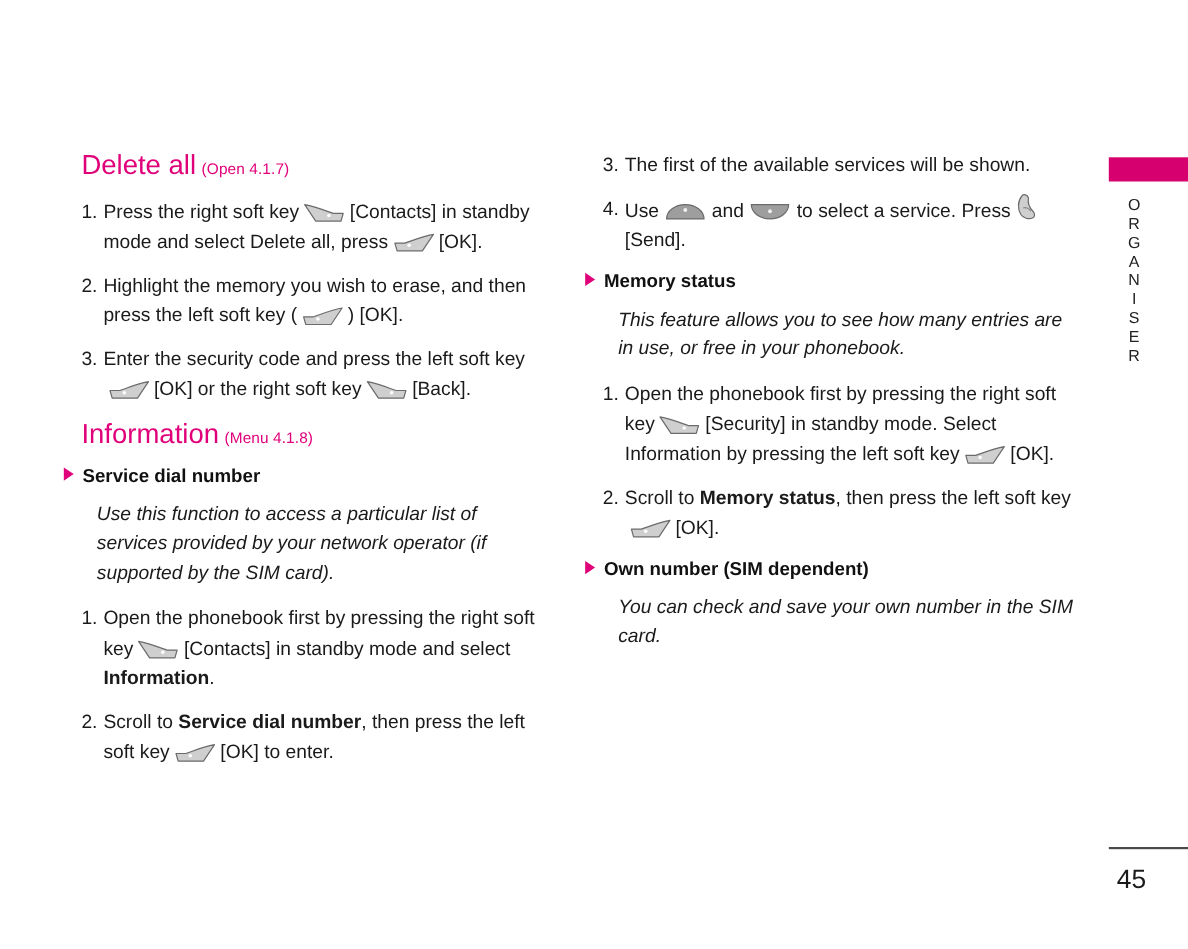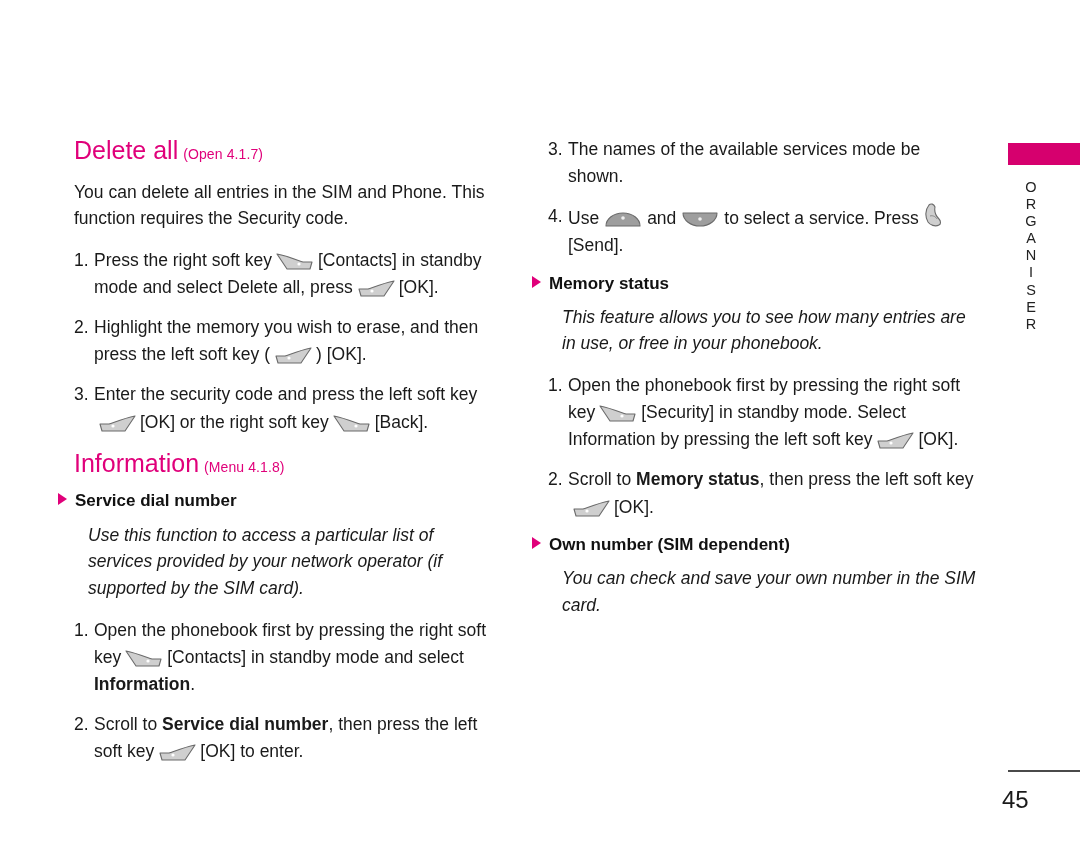--- a/index.html
+++ b/index.html
@@ -131,42 +131,41 @@
     top: 770px;
     width: 72px;
     height: 2px;
     background: #4a4a4a;
   }
   .page-num {
     position: absolute;
     left: 1002px;
     top: 786px;
     width: 40px;
-    text-align: left;
+    text-align: right;
     font-size: 24px;
     color: #1a1a1a;
   }
 </style>
 </head>
 <body>
 
 <div class="page">
 
   <div class="side-tab">
     <div class="side-tab-bar"></div>
     <div class="side-tab-label">ORGANISER</div>
   </div>
 
   <div class="col col-left">
 
     <h2 class="sec-head">
       <span>Delete all</span><span class="menu-ref">(Open 4.1.7)</span>
     </h2>
 
-    <p class="para">You can delete all entries in the SIM and Phone. This function requires the Security code.</p>
 
     <div class="step">
       <span class="step-num">1.</span>
       <span class="step-body"><span>Press the right soft key</span><span class="key"><svg width="40" height="20" viewBox="0 0 40 20">
               <path d="M2 3 C12 5, 22 9, 28 11 L37 11 L35 18 L12 18 Z" fill="#cfcfcf" stroke="#6b6b6b" stroke-width="1.1" stroke-linejoin="round"></path>
               <circle cx="24" cy="13" r="1.6" fill="#ffffff"></circle>
             </svg></span><span>[Contacts] in standby mode and select Delete all, press</span><span class="key"><svg width="40" height="20" viewBox="0 0 40 20">
               <path d="M38 3 C28 5, 18 9, 12 11 L3 11 L5 18 L28 18 Z" fill="#cfcfcf" stroke="#6b6b6b" stroke-width="1.1" stroke-linejoin="round"></path>
               <circle cx="16" cy="13" r="1.6" fill="#ffffff"></circle>
             </svg></span><span>[OK].</span></span>
@@ -217,21 +216,21 @@
               <circle cx="16" cy="13" r="1.6" fill="#ffffff"></circle>
             </svg></span><span>[OK] to enter.</span></span>
     </div>
 
   </div>
 
   <div class="col col-right">
 
     <div class="step">
       <span class="step-num">3.</span>
-      <span class="step-body">The names of the available services mode be shown.</span>
+      <span class="step-body">The first of the available services will be shown.</span>
     </div>
 
     <div class="step">
       <span class="step-num">4.</span>
       <span class="step-body"><span>Use</span><span class="key"><svg width="42" height="20" viewBox="0 0 42 20">
               <path d="M4 17 A17 13 0 0 1 38 17 Z" fill="#9e9e9e" stroke="#6b6b6b" stroke-width="1.1" stroke-linejoin="round"></path>
               <circle cx="21" cy="9" r="1.8" fill="#efefef"></circle>
             </svg></span><span>and</span><span class="key"><svg width="42" height="20" viewBox="0 0 42 20">
               <path d="M4 4 A17 13 0 0 0 38 4 Z" fill="#9e9e9e" stroke="#6b6b6b" stroke-width="1.1" stroke-linejoin="round"></path>
               <circle cx="21" cy="10" r="1.8" fill="#efefef"></circle>

